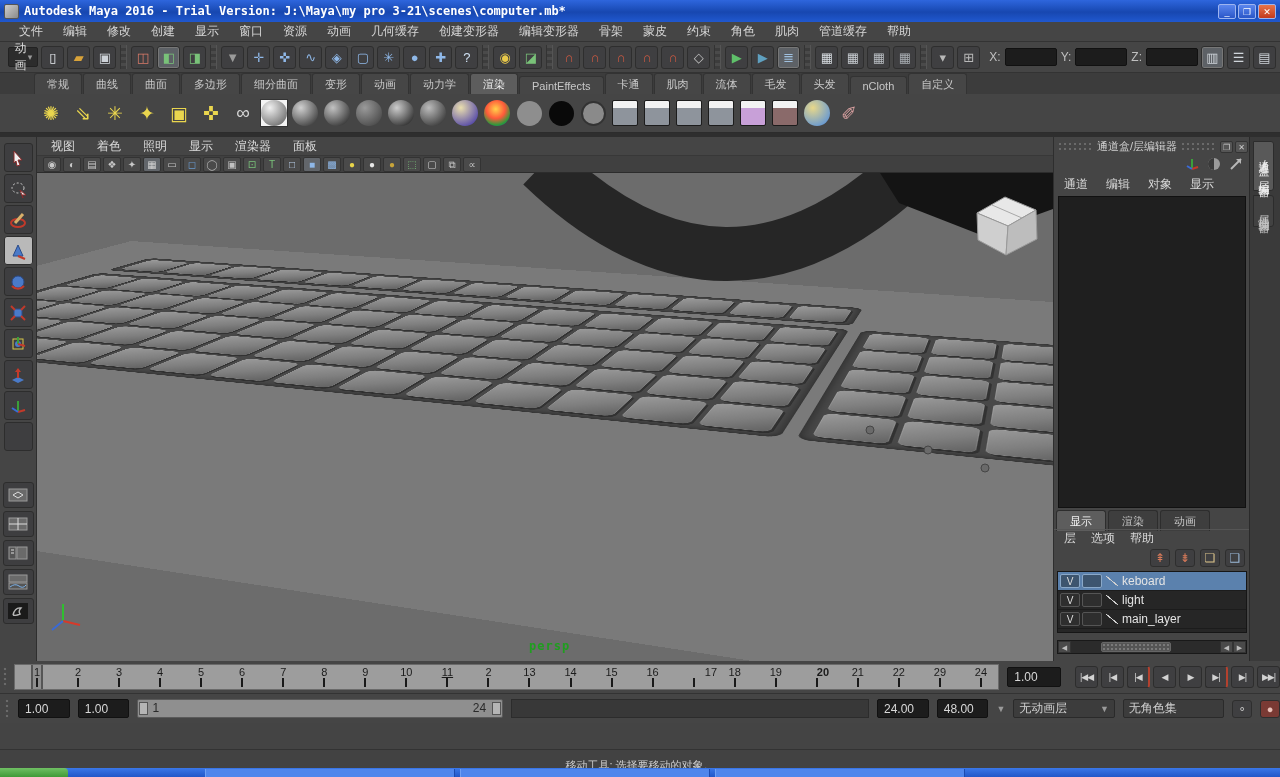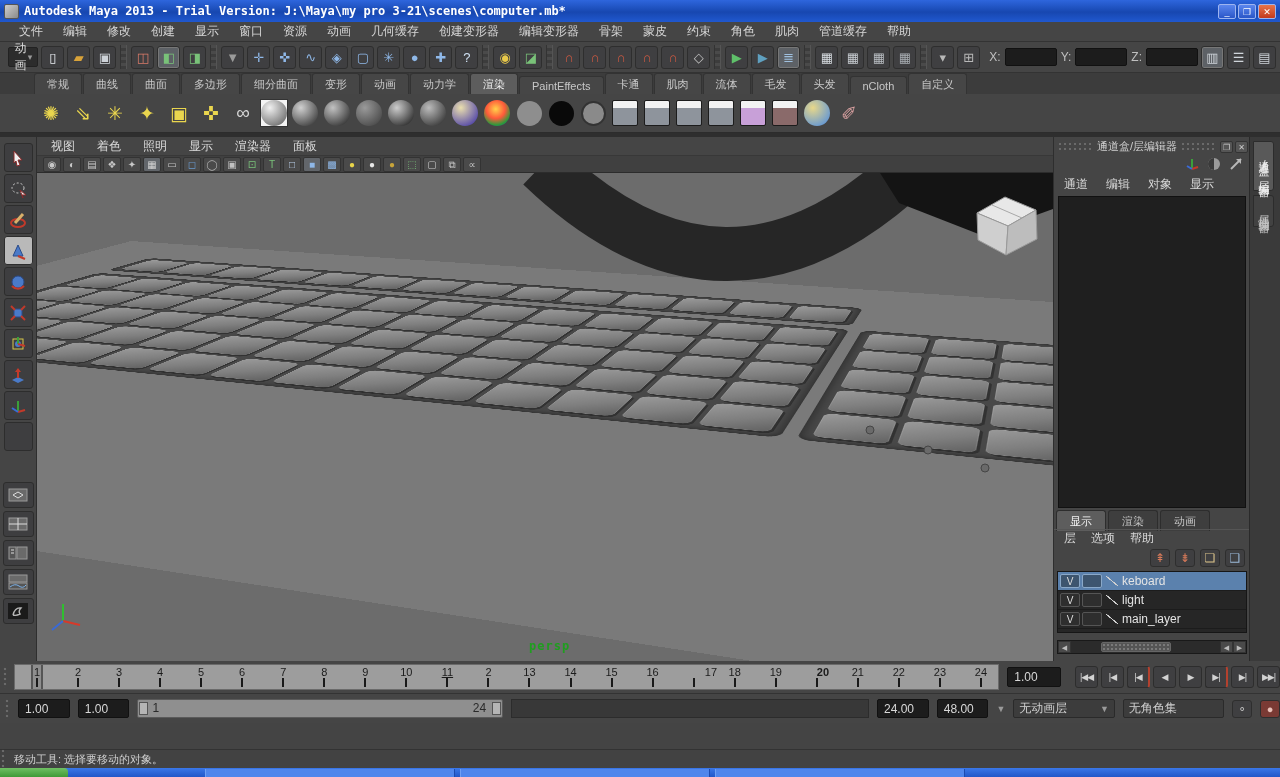--- a/index.html
+++ b/index.html
@@ -143,35 +143,35 @@
   .ddarrow{color:#9a9a9a;font-size:9px;}
   .combo{display:flex;align-items:center;justify-content:space-between;width:102px;height:19px;background:#3c3c3c;
     border:1px solid #2a2a2a;border-radius:2px;padding:0 5px;color:#d0d0d0;}
 
   
   .commandline{position:absolute;left:0;top:723px;width:1280px;height:26px;background:#454545;display:flex;align-items:center;gap:6px;padding-left:6px;border-top:1px solid #333;}
   .mel-label{color:#c8c8c8;}
   .mel-input{width:600px;height:19px;background:#1b1b1b;border:1px solid #101010;border-radius:2px;}
   .mel-output{flex:1;height:22px;background:#000;border:1px solid #101010;margin-right:0;}
   .helpline{position:absolute;left:0;top:749px;width:1280px;height:19px;background:#424242;border-top:1px solid #333;
-    display:flex;align-items:center;color:#cfcfcf;font-size:11px;gap:8px;}
+    display:flex;align-items:center;color:#cfcfcf;font-size:11px;gap:8px;flex-direction:column;}
 
   
   .taskbar{position:absolute;left:0;top:768px;width:1280px;height:9px;background:linear-gradient(180deg,#3a77e8,#2257c8);}
   .startbtn{position:absolute;left:0;top:0;width:68px;height:9px;background:linear-gradient(180deg,#6fc063,#3f9a37);border-radius:0 4px 0 0;}
   .taskseg{position:absolute;top:1px;height:8px;background:#4f86ec;border-left:1px solid #6fa0f4;border-right:1px solid #1c4bb0;}
 </style>
 </head>
 <body>
 
 <div class="app">
 
   <div class="titlebar">
     <span class="wicon"></span>
-    <span class="wtitle">Autodesk Maya 2013 - Trial Version: J:\Maya\my pro 3-21\scenes\computer.mb*</span>
+    <span class="wtitle">Autodesk Maya 2016 - Trial Version: J:\Maya\my pro 3-21\scenes\computer.mb*</span>
     <span class="wbtns">
       <span class="wbtn">_</span>
       <span class="wbtn">❐</span>
       <span class="wbtn close">✕</span>
     </span>
   </div>
 
   <div class="menubar" id="menubar">
       <span class="mitem">文件</span>
       <span class="mitem">编辑</span>
@@ -722,21 +722,21 @@
         <span class="tick" style="left: 719.739px;">18</span>
         <span class="tickline" style="left: 719.739px;"></span>
         <span class="tick" style="left: 760.783px;">19</span>
         <span class="tickline" style="left: 760.783px;"></span>
         <span class="tick" style="left: 808px; font-weight: bold;">20</span>
         <span class="tickline" style="left: 801.826px;"></span>
         <span class="tick" style="left: 842.87px;">21</span>
         <span class="tickline" style="left: 842.87px;"></span>
         <span class="tick" style="left: 883.913px;">22</span>
         <span class="tickline" style="left: 883.913px;"></span>
-        <span class="tick" style="left: 924.957px;">23</span>
+        <span class="tick" style="left: 924.957px;">29</span>
         <span class="tickline" style="left: 924.957px;"></span>
         <span class="tick" style="left: 966px;">24</span>
         <span class="tickline" style="left: 966px;"></span>
       </div>
     <span class="framefield">1.00</span>
     <span class="transport" id="transport">
         <span class="tpbtn">|◀◀</span>
         <span class="tpbtn">|◀</span>
         <span class="tpbtn red">|◀</span>
         <span class="tpbtn">◀</span>

